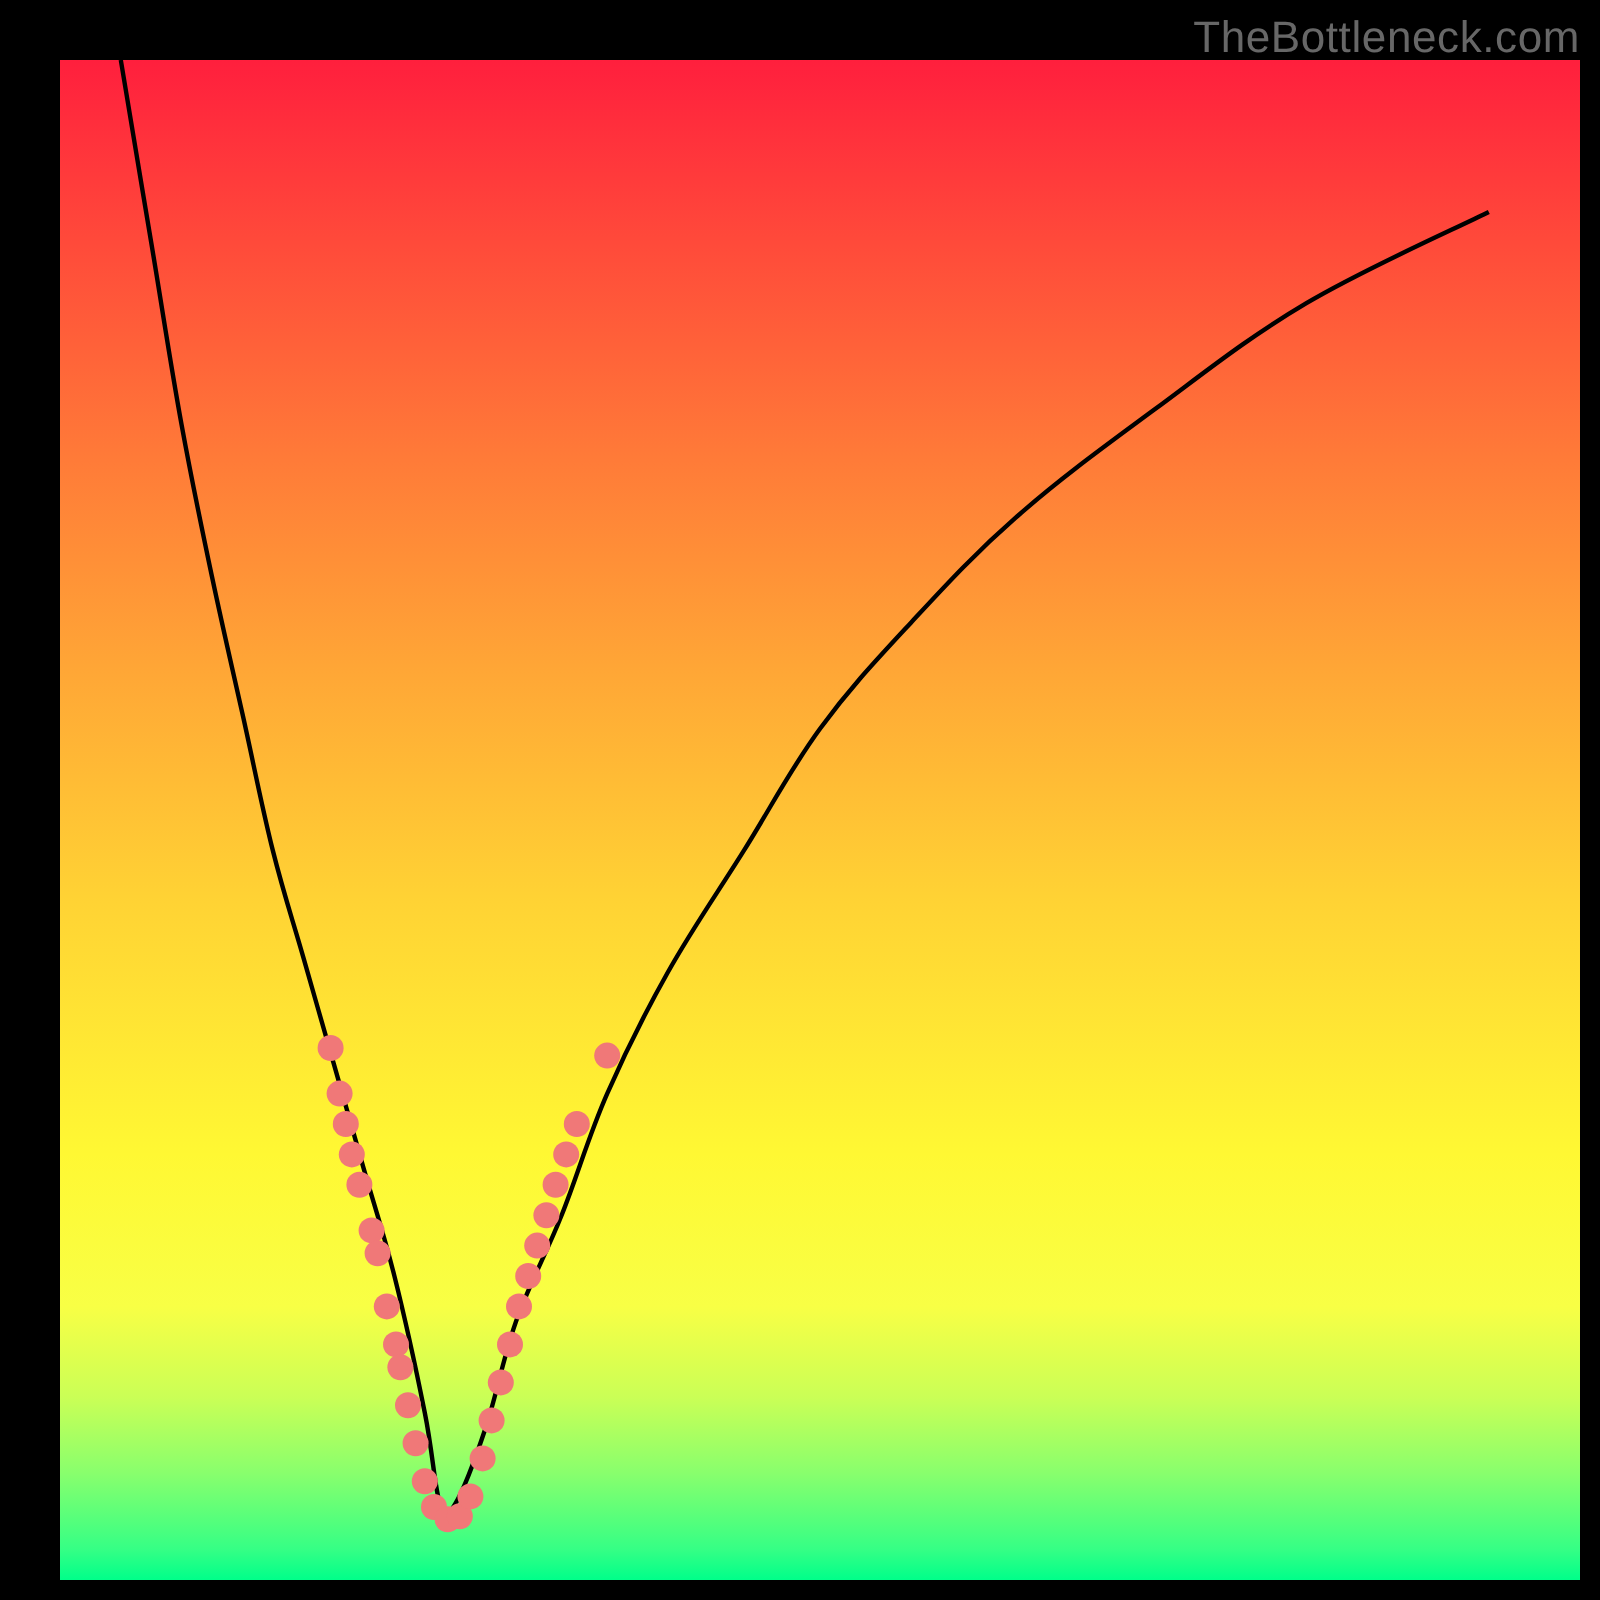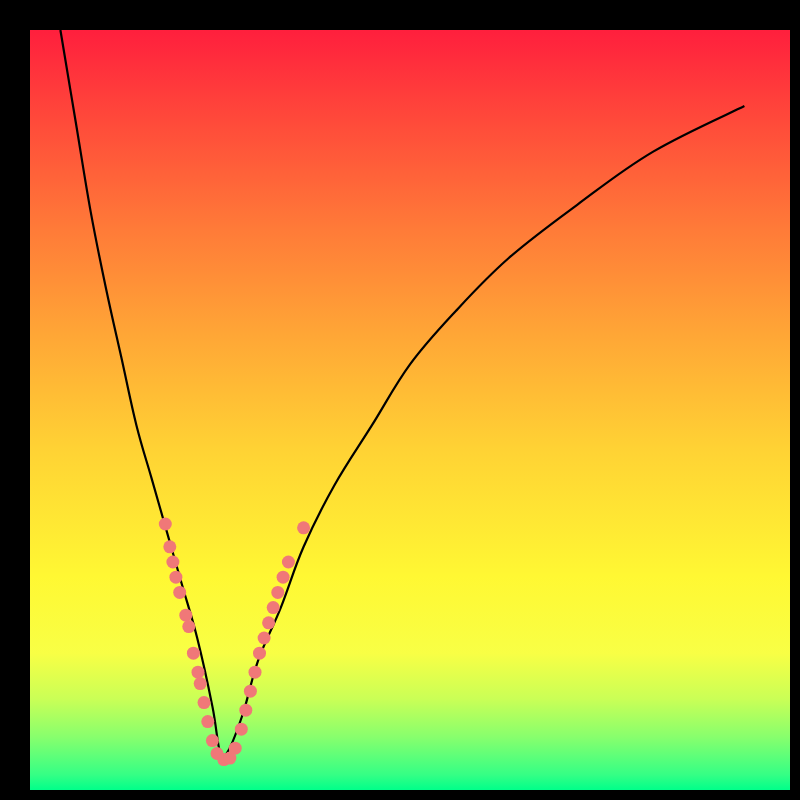--- a/index.html
+++ b/index.html
@@ -90,13 +90,14 @@
           <circle cx="234.1" cy="608.0" r="6.5" fill="#f07878" stroke="#d85a5a" stroke-width="0"></circle>
           <circle cx="238.6" cy="592.8" r="6.5" fill="#f07878" stroke="#d85a5a" stroke-width="0"></circle>
           <circle cx="243.2" cy="577.6" r="6.5" fill="#f07878" stroke="#d85a5a" stroke-width="0"></circle>
           <circle cx="247.8" cy="562.4" r="6.5" fill="#f07878" stroke="#d85a5a" stroke-width="0"></circle>
           <circle cx="253.1" cy="547.2" r="6.5" fill="#f07878" stroke="#d85a5a" stroke-width="0"></circle>
           <circle cx="258.4" cy="532.0" r="6.5" fill="#f07878" stroke="#d85a5a" stroke-width="0"></circle>
           <circle cx="273.6" cy="497.8" r="6.5" fill="#f07878" stroke="#d85a5a" stroke-width="0"></circle>
         </g>
     </svg>
   </div>
+  <div class="watermark">TheBottleneck.com</div>
 </div>
 
 </body></html>

